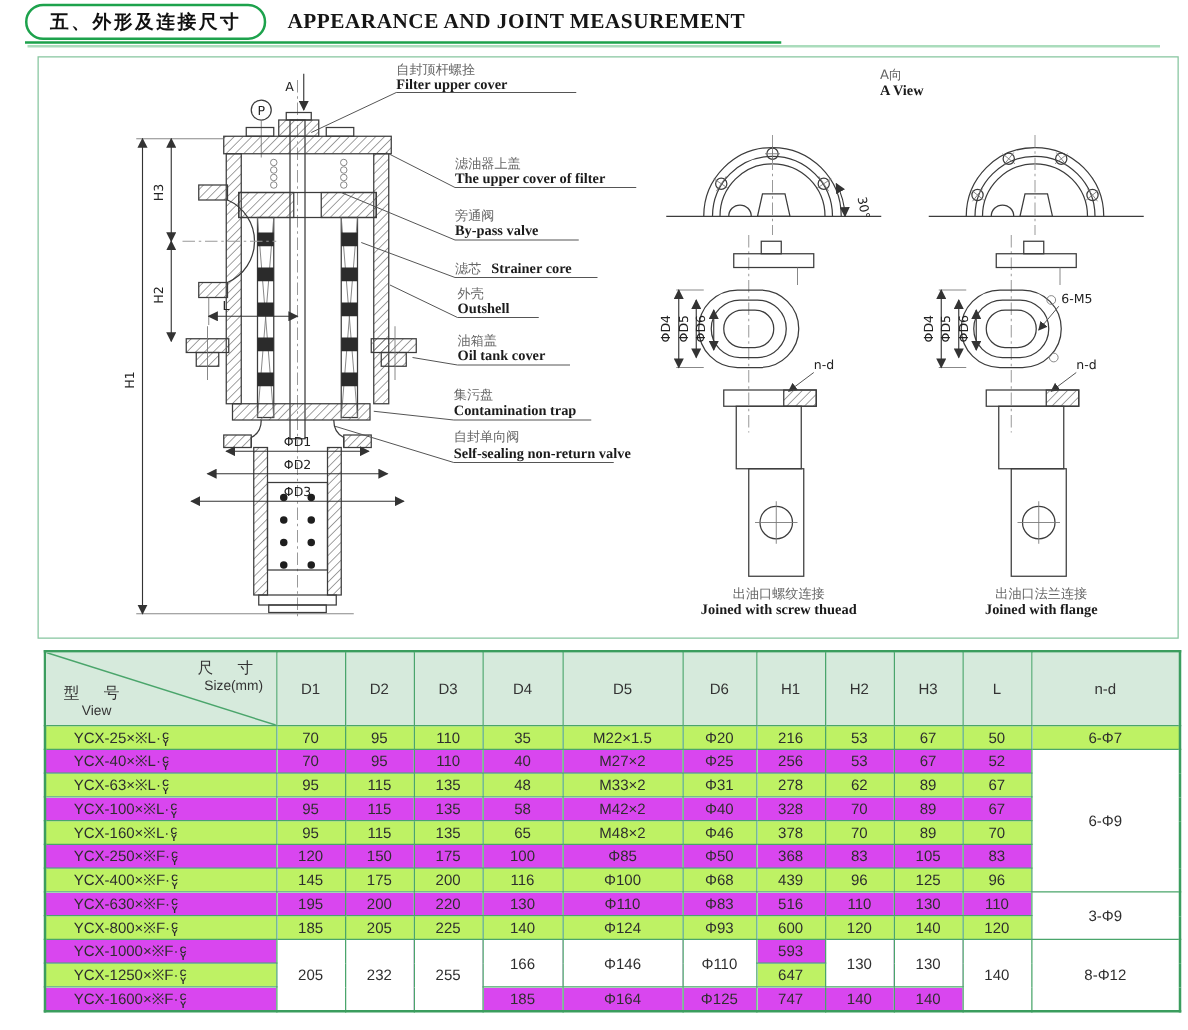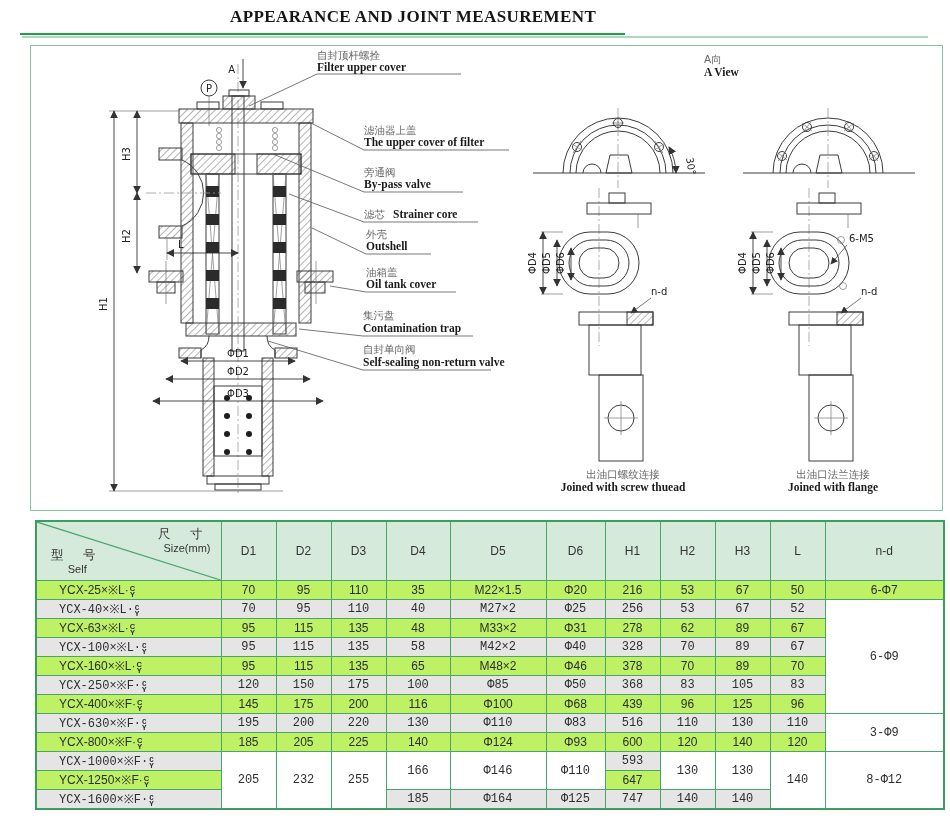--- a/index.html
+++ b/index.html
@@ -25,41 +25,42 @@
   svg text{font-family:"DejaVu Sans",sans-serif;}
   svg .d{font-size:10px;fill:#222;}
   svg .cn{font-size:10.5px;fill:#666;}
   svg .en{font-family:"Liberation Serif",serif;font-size:11.5px;font-weight:bold;fill:#1b1b1b;}
   
   .dim-table{position:absolute;left:35px;top:520px;border-collapse:collapse;table-layout:fixed;
         border:2px solid #3b9d5e;}
   .dim-table td,.dim-table th{border:1px solid #4aa56b;font-size:12px;color:#2e2e2e;
         text-align:center;padding:0;height:18px;white-space:nowrap;overflow:hidden;font-weight:normal;}
   .dim-table thead th{height:58px;background:#d6eadc;font-size:12px;color:#333;}
-  .g{background:#e5e5e5;font-family:Liberation Mono, monospace;}
+  .g{background:#d946ef;}
   .w{background:#bef264;}
   .mw{background:#ffffff;}
   .type{text-align:left !important;padding-left:22px !important;}
   .stack{display:inline-block;vertical-align:-3px;line-height:6.5px;font-size:7.5px;
         font-weight:bold;text-align:center;margin-left:1px;}
   .stack i{display:block;font-style:normal;}
   th.corner{position:relative;background:#d6ead c;padding-left:40px;}
   th.corner{background:#d6ead8;}
   .diag{position:absolute;left:0;top:0;width:100%;height:100%;}
   .sz{position:absolute;top:5px;right:10px;text-align:right;line-height:14px;}
   .sz .cn1{letter-spacing:8px;font-size:12.5px;color:#333;}
   .tp{position:absolute;bottom:4px;left:14px;text-align:center;line-height:14px;}
   .tp .cn1{letter-spacing:8px;font-size:12.5px;color:#333;}
   .en2{font-size:11px;color:#333;letter-spacing:0;}
 </style>
 </head>
 <body>
 
 <div class="page">
 
+  <div class="pill">五、外形及连接尺寸</div>
   <div class="title-en">APPEARANCE AND JOINT MEASUREMENT</div>
   <div class="rule-dark"></div>
   <div class="rule-light"></div>
 
   <div class="diagram-box">
     <svg width="909" height="462" viewBox="0 0 909 462">
       <defs>
         <pattern id="ht" width="5" height="5" patternUnits="userSpaceOnUse" patternTransform="rotate(45)">
           <line x1="0" y1="0" x2="0" y2="5" stroke="#6a6a6a" stroke-width="1"></line>
         </pattern>
@@ -351,21 +352,21 @@
         <th class="corner">
           <svg class="diag" viewBox="0 0 100 100" preserveAspectRatio="none">
             <line x1="0" y1="0" x2="100" y2="100" stroke="#4aa56b" stroke-width="1.2" vector-effect="non-scaling-stroke"></line>
           </svg>
           <div class="sz">
             <span class="cn1">尺 寸</span><br>
             <span class="en2">Size(mm)</span>
           </div>
           <div class="tp">
             <span class="cn1">型 号</span><br>
-            <span class="en2">Self</span>
+            <span class="en2">View</span>
           </div>
         </th>
         <th>D1</th>
         <th>D2</th>
         <th>D3</th>
         <th>D4</th>
         <th>D5</th>
         <th>D6</th>
         <th>H1</th>
         <th>H2</th>

